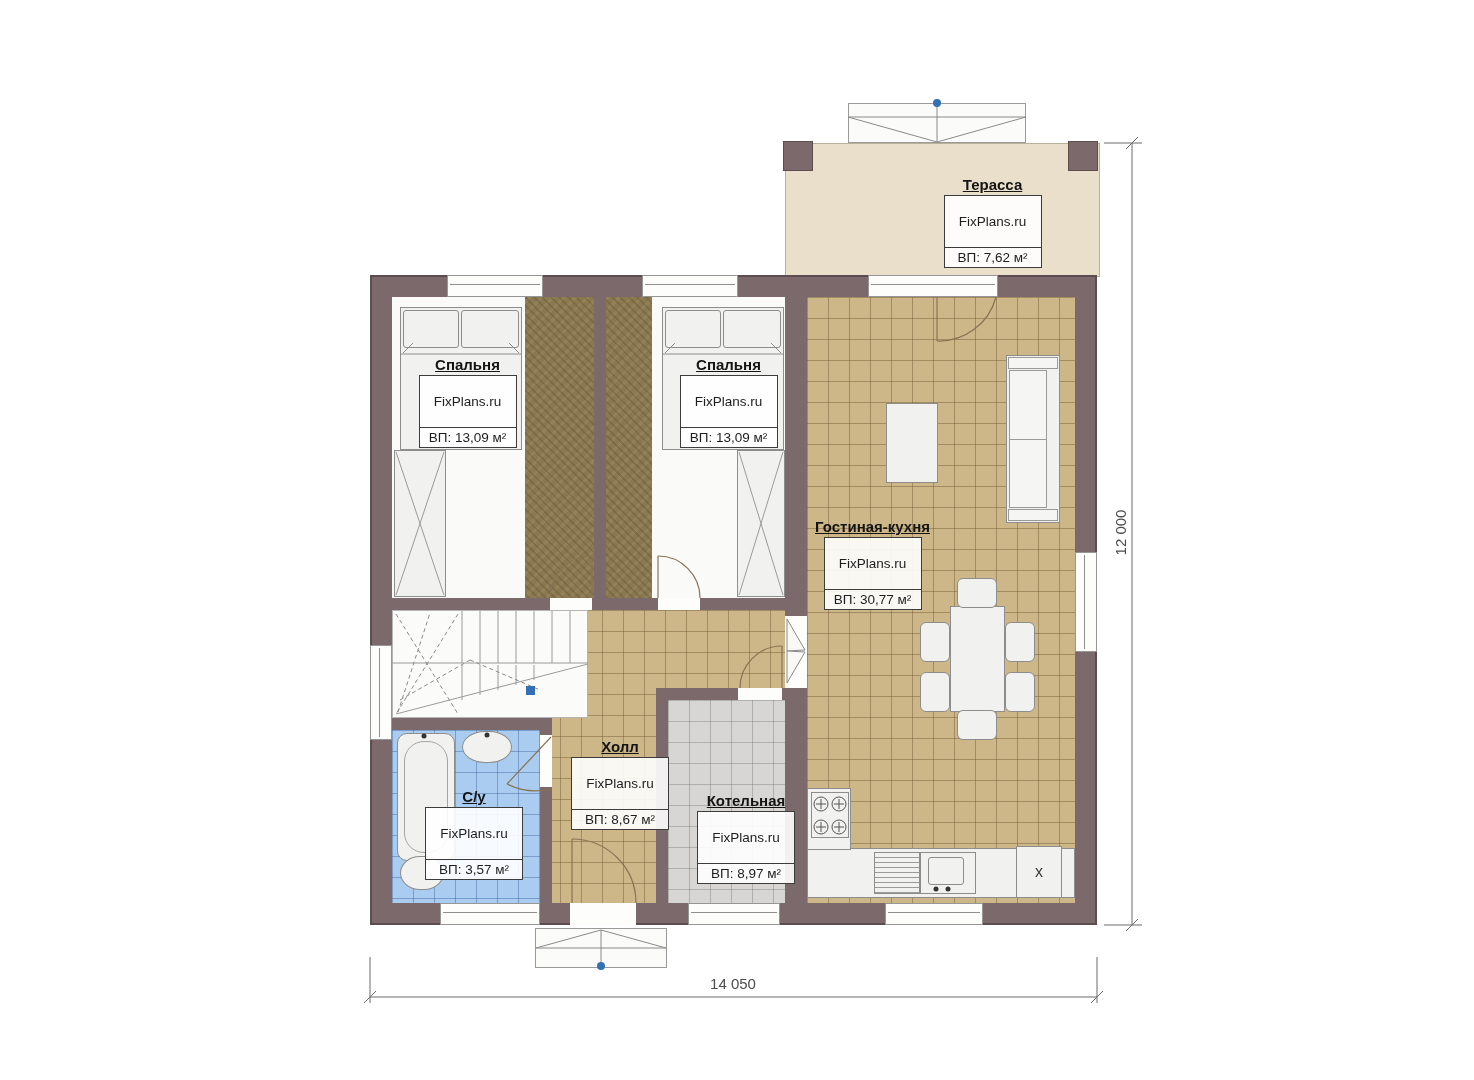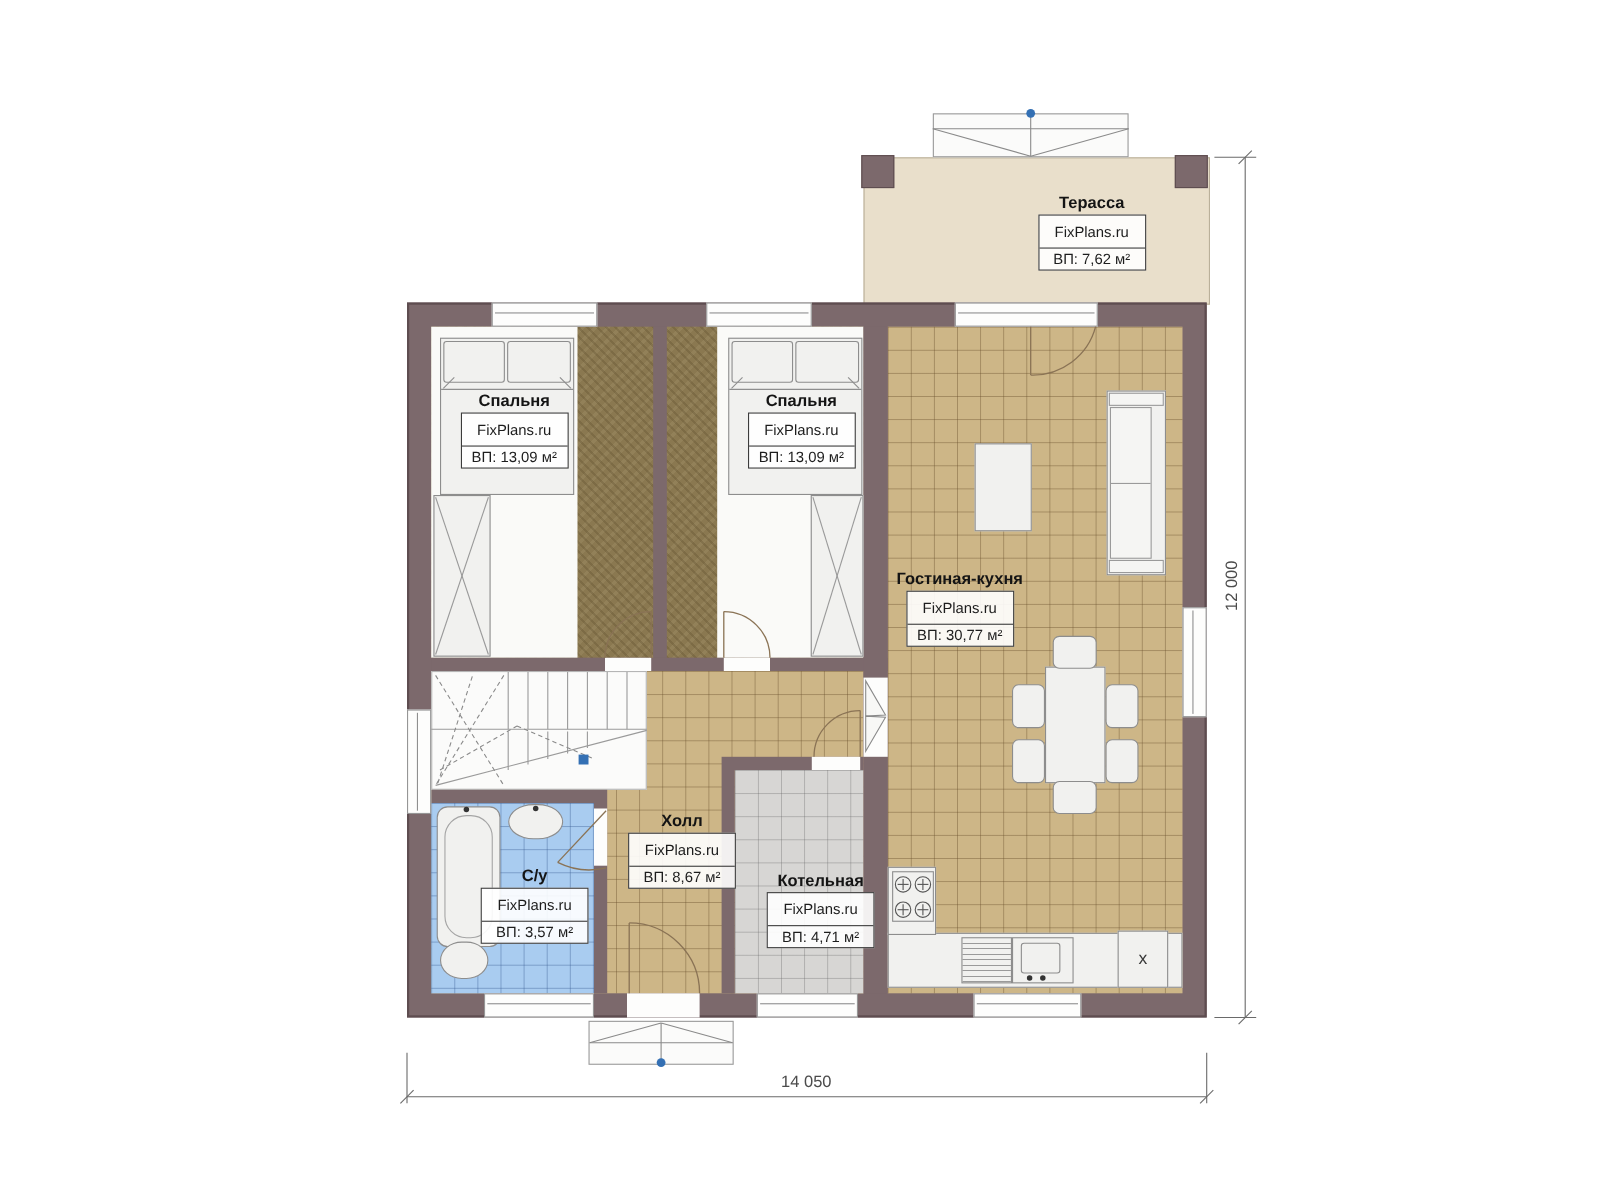--- a/index.html
+++ b/index.html
@@ -37,24 +37,24 @@
   .steps{background:#fbfbfa;border:1px solid #9a9a9a;}
   .stairs-bg{background:#fbfbfa;border:1px solid #b5b5b5;}
   .sofa-arm{position:absolute;left:1px;right:1px;height:12px;background:#f5f5f3;border:1px solid #9a9a9a;box-sizing:border-box;}
   .sofa-seat{position:absolute;left:2px;width:38px;top:14px;bottom:14px;background:#f5f5f3;border:1px solid #9a9a9a;box-sizing:border-box;}
   .sofa-seat::after{content:"";position:absolute;left:0;right:0;top:50%;border-top:1px solid #9a9a9a;}
   .drain{background:#f1f1ef;border:1px solid #8d8d8d;
     background-image:repeating-linear-gradient(#f1f1ef 0 4px,#9a9a9a 4px 5px);}
   .fridge{display:flex;align-items:center;justify-content:center;font-size:16px;color:#3a3a3a;}
   
   .room-label{position:absolute;display:flex;flex-direction:column;align-items:center;z-index:40;}
-  .room-title{font-weight:bold;font-size:15px;color:#141414;line-height:17px;margin-bottom:2px;white-space:nowrap;}
+  .room-title{font-weight:bold;font-size:15px;color:#141414;line-height:17px;margin-bottom:2px;white-space:nowrap;text-decoration:underline;}
   .label-box{border:1px solid #3c3c3c;background:rgba(255,255,255,.9);text-align:center;
              font-size:13.5px;color:#1d1d1d;min-width:96px;}
-  .label-brand{padding:7px 8px;border-bottom:1px solid #3c3c3c;white-space:nowrap;}
+  .label-brand{padding:18px 8px;border-bottom:1px solid #3c3c3c;white-space:nowrap;}
   .label-area{padding:2px 8px;white-space:nowrap;}
   
   .dim-text{position:absolute;font-size:15px;color:#4c4c4c;text-align:center;z-index:30;}
   svg.overlay{position:absolute;left:0;top:0;z-index:25;pointer-events:none;}
 </style>
 </head>
 <body>
 
 <div id="canvas">
 
@@ -280,31 +280,31 @@
       <div class="label-area">ВП: 30,77 м²</div>
     </div>
   </div>
   <div class="room-label" style="left:560px;top:738px;width:120px;">
     <div class="room-title">Холл</div>
     <div class="label-box">
       <div class="label-brand">FixPlans.ru</div>
       <div class="label-area">ВП: 8,67 м²</div>
     </div>
   </div>
-  <div class="room-label" style="left:432px;top:788px;width:108px;">
+  <div class="room-label" style="left:420px;top:788px;width:108px;">
     <div class="room-title">С/у</div>
     <div class="label-box">
       <div class="label-brand">FixPlans.ru</div>
       <div class="label-area">ВП: 3,57 м²</div>
     </div>
   </div>
   <div class="room-label" style="left:690px;top:792px;width:112px;">
     <div class="room-title">Котельная</div>
     <div class="label-box">
       <div class="label-brand">FixPlans.ru</div>
-      <div class="label-area">ВП: 4,71 м²</div>
+      <div class="label-area">ВП: 8,97 м²</div>
     </div>
   </div>
 
   <div class="dim-text" style="left:660px;top:975px;width:146px;">14 050</div>
   <div class="dim-text" style="left:1080px;top:524px;width:80px;transform:rotate(-90deg);">12 000</div>
 
 </div>
 
 </body></html>

